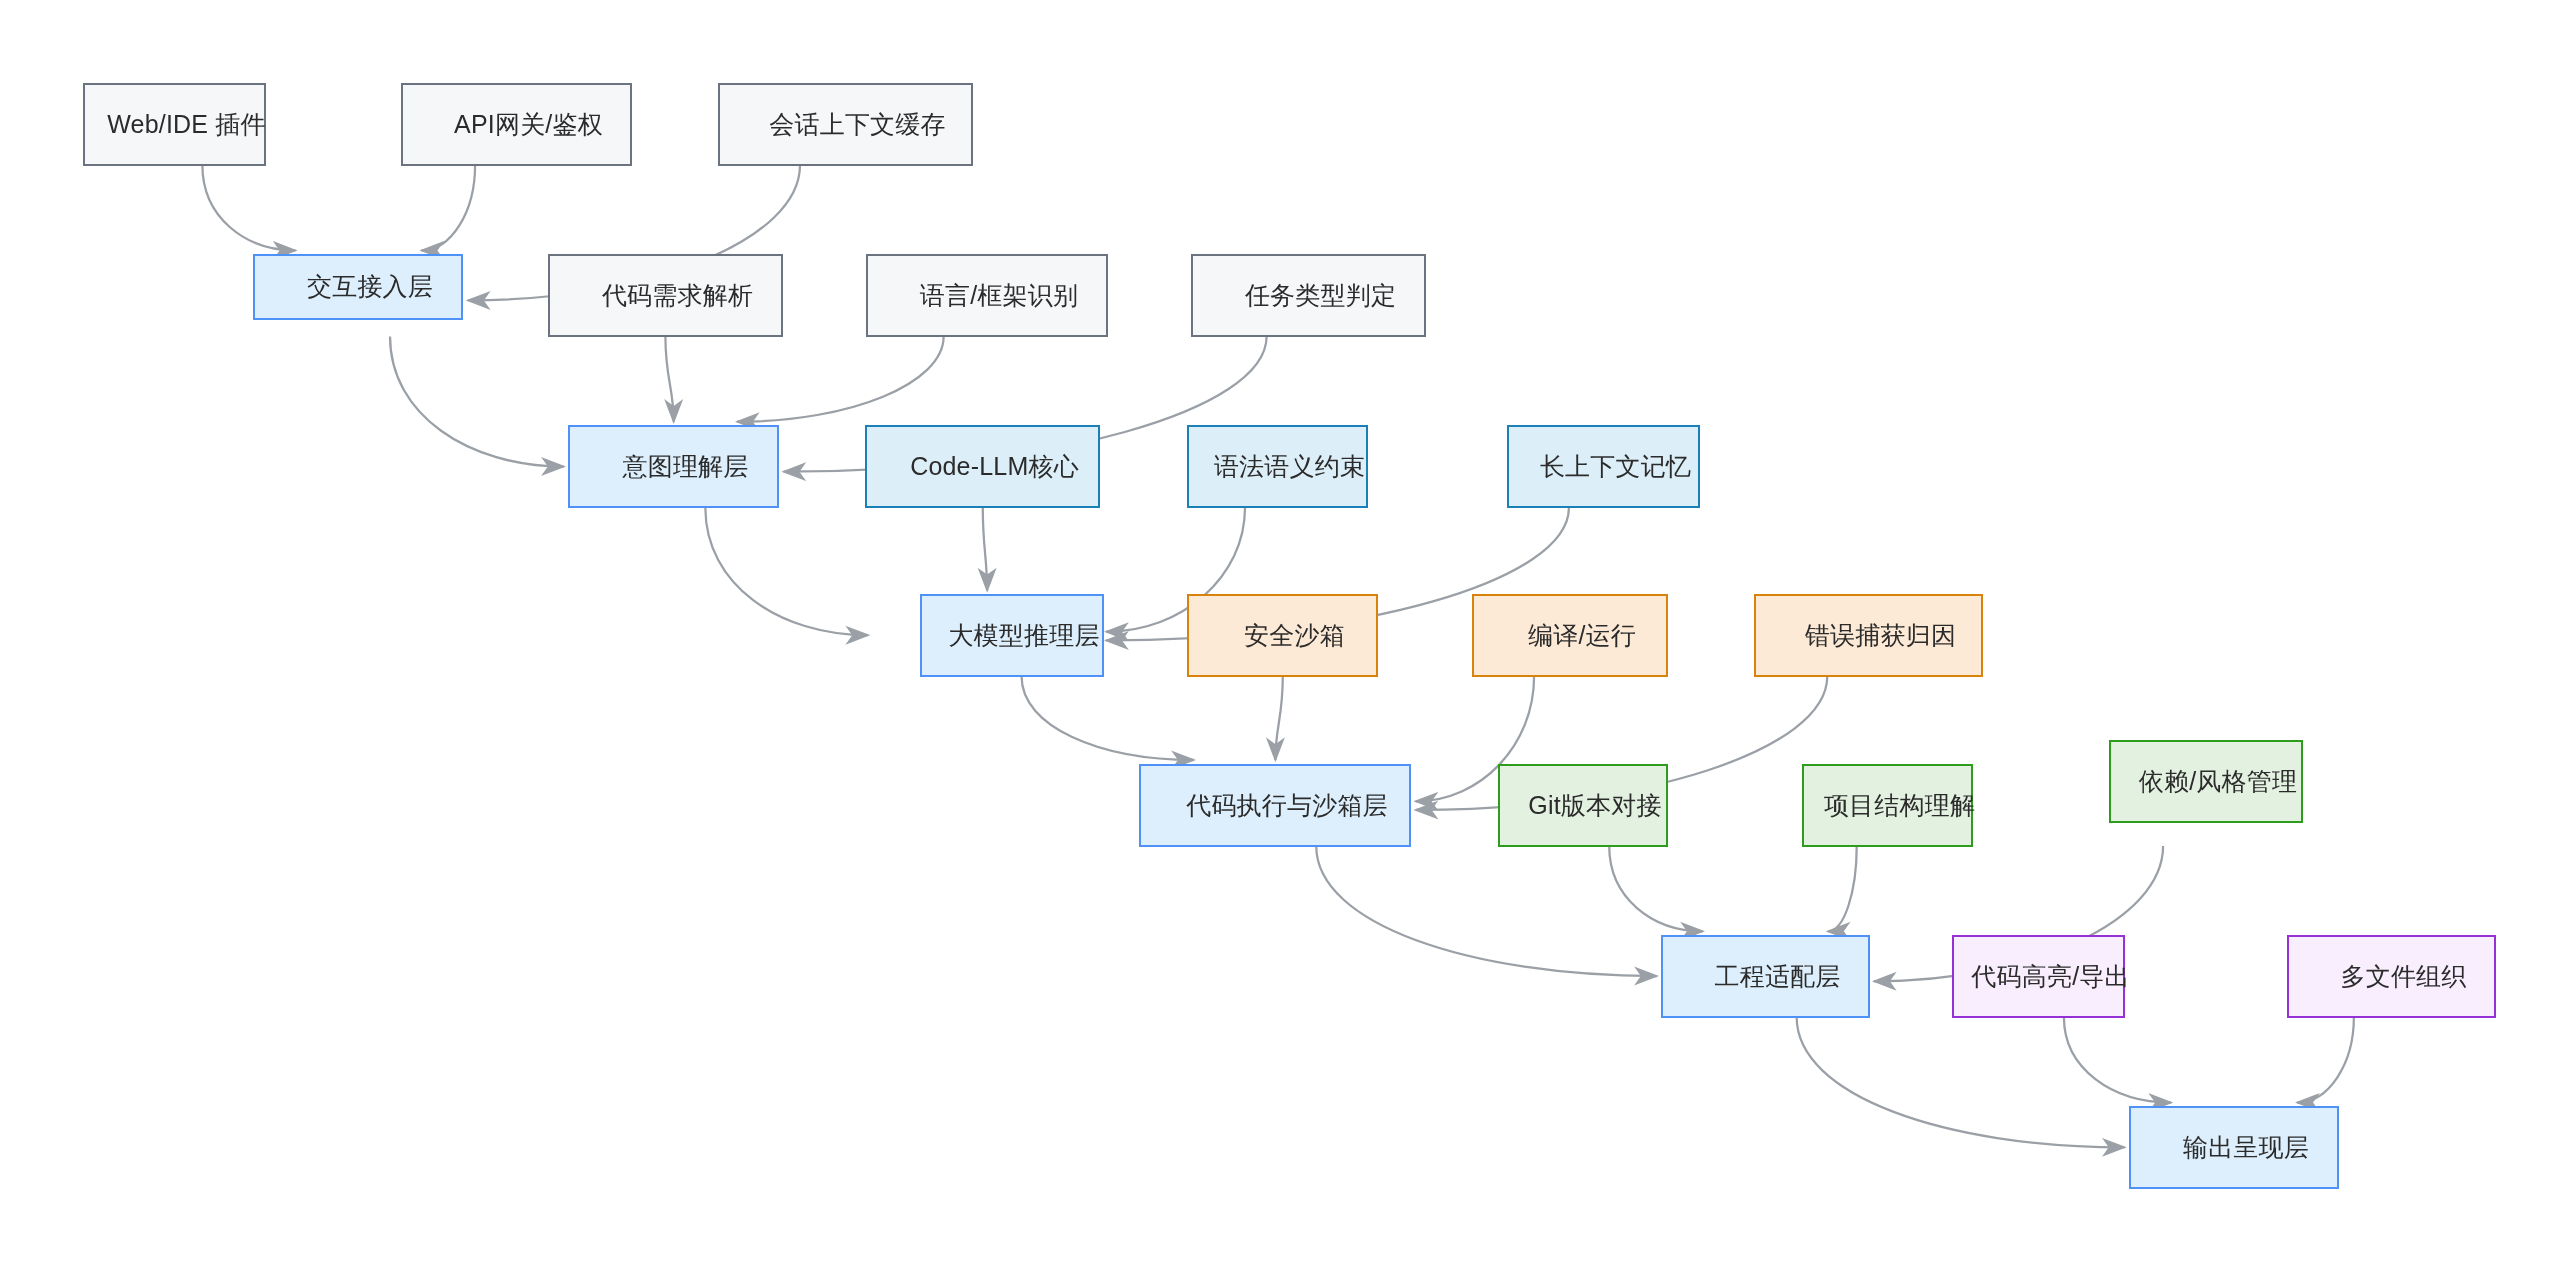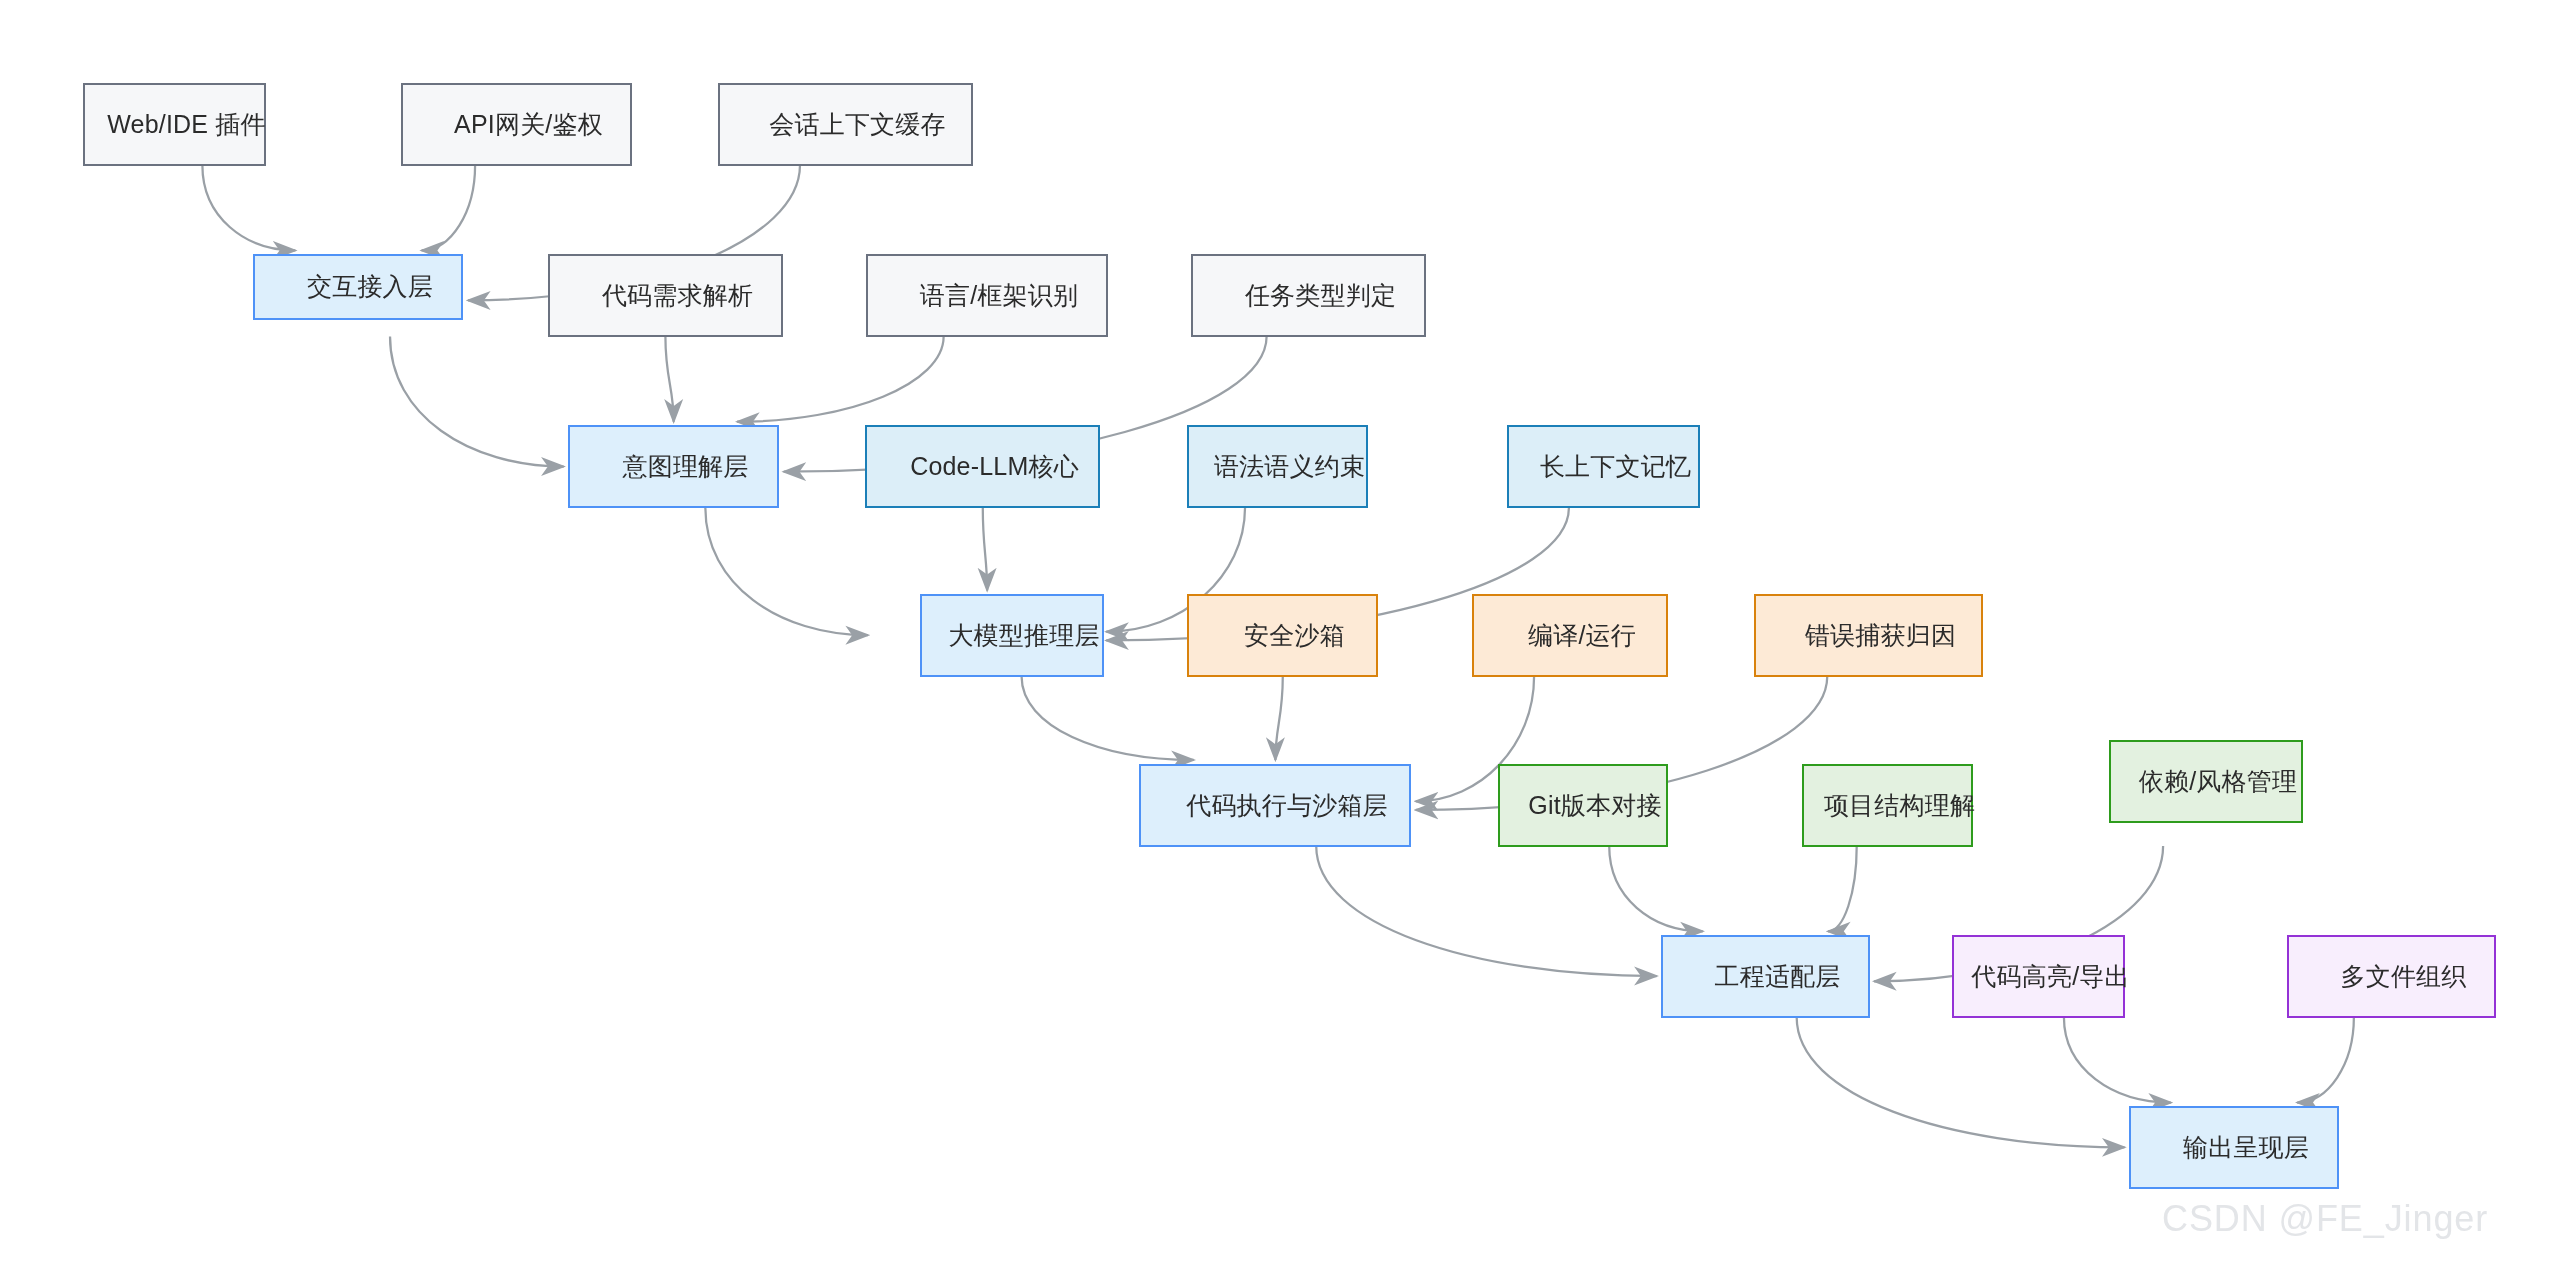--- a/index.html
+++ b/index.html
@@ -161,15 +161,14 @@
         <span>代码高亮/导出</span>
       </div>
       <div class="node purple" style="left: 2287px; top: 935px; width: 209px; height: 83px;">
         <span>多文件组织</span>
       </div>
       <div class="node core" style="left: 2129px; top: 1106px; width: 210px; height: 83px;">
         <span>输出呈现层</span>
       </div>
     </div>
 
-  <div class="watermark">CSDN @FE_Jinger</div>
 </div>
 
 
 </body></html>

